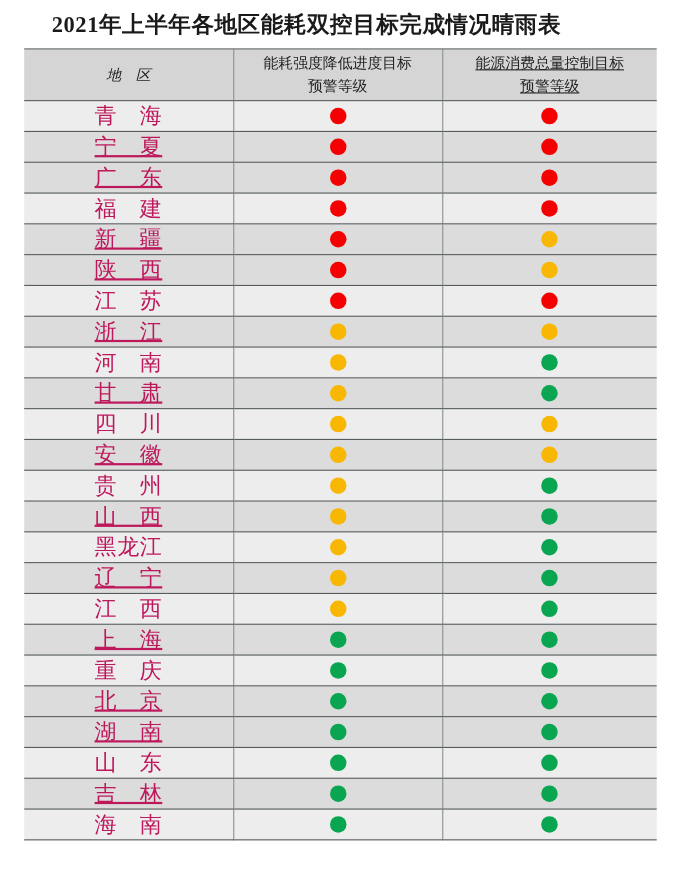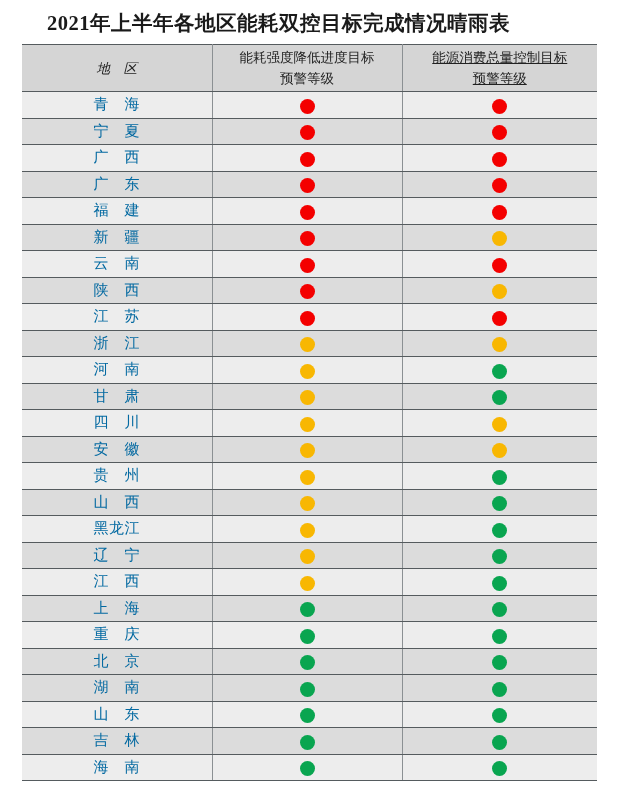--- a/index.html
+++ b/index.html
@@ -59,33 +59,33 @@
   table.grid th.th-col2{border-right:none;text-decoration:underline;}
   table.grid th .l1{display:block;}
   table.grid th .l2{display:block;}
 
   table.grid td{
     height:25.5px;
     vertical-align:middle;
     text-align:center;
   }
   td.region{
-    font-size:15px;
-    color:#0369a1;
+    font-size:20px;
+    color:#be185d;
     letter-spacing:0.5px;
     border-left:none;
     border-right:1.4px solid #8b9093;
   }
   td.cell{
     border-right:1.4px solid #8b9093;
   }
   td.cell.last{border-right:none;}
 
   tr.r-odd  td{background:#ededed;}
-  tr.r-even td{background:#dcdcdc;}
+  tr.r-even td{background:#dcdcdc;text-decoration:underline;}
 
   .dot{
     display:inline-block;
     width:15px;height:15px;
     border-radius:50%;
     vertical-align:middle;
   }
   .dot.red{background:#f40000;}
   .dot.yellow{background:#f8b702;}
   .dot.green{background:#09a550;}
@@ -123,44 +123,34 @@
           <tr class="r-odd">
             <td class="region">青　海</td>
             <td class="cell "><span class="dot red"></span></td>
             <td class="cell last"><span class="dot red"></span></td>
           </tr>
           <tr class="r-even">
             <td class="region">宁　夏</td>
             <td class="cell "><span class="dot red"></span></td>
             <td class="cell last"><span class="dot red"></span></td>
           </tr>
-          <tr class="r-odd">
-            <td class="region">广　西</td>
-            <td class="cell "><span class="dot red"></span></td>
-            <td class="cell last"><span class="dot red"></span></td>
-          </tr>
           <tr class="r-even">
             <td class="region">广　东</td>
             <td class="cell "><span class="dot red"></span></td>
             <td class="cell last"><span class="dot red"></span></td>
           </tr>
           <tr class="r-odd">
             <td class="region">福　建</td>
             <td class="cell "><span class="dot red"></span></td>
             <td class="cell last"><span class="dot red"></span></td>
           </tr>
           <tr class="r-even">
             <td class="region">新　疆</td>
             <td class="cell "><span class="dot red"></span></td>
             <td class="cell last"><span class="dot yellow"></span></td>
-          </tr>
-          <tr class="r-odd">
-            <td class="region">云　南</td>
-            <td class="cell "><span class="dot red"></span></td>
-            <td class="cell last"><span class="dot red"></span></td>
           </tr>
           <tr class="r-even">
             <td class="region">陕　西</td>
             <td class="cell "><span class="dot red"></span></td>
             <td class="cell last"><span class="dot yellow"></span></td>
           </tr>
           <tr class="r-odd">
             <td class="region">江　苏</td>
             <td class="cell "><span class="dot red"></span></td>
             <td class="cell last"><span class="dot red"></span></td>

